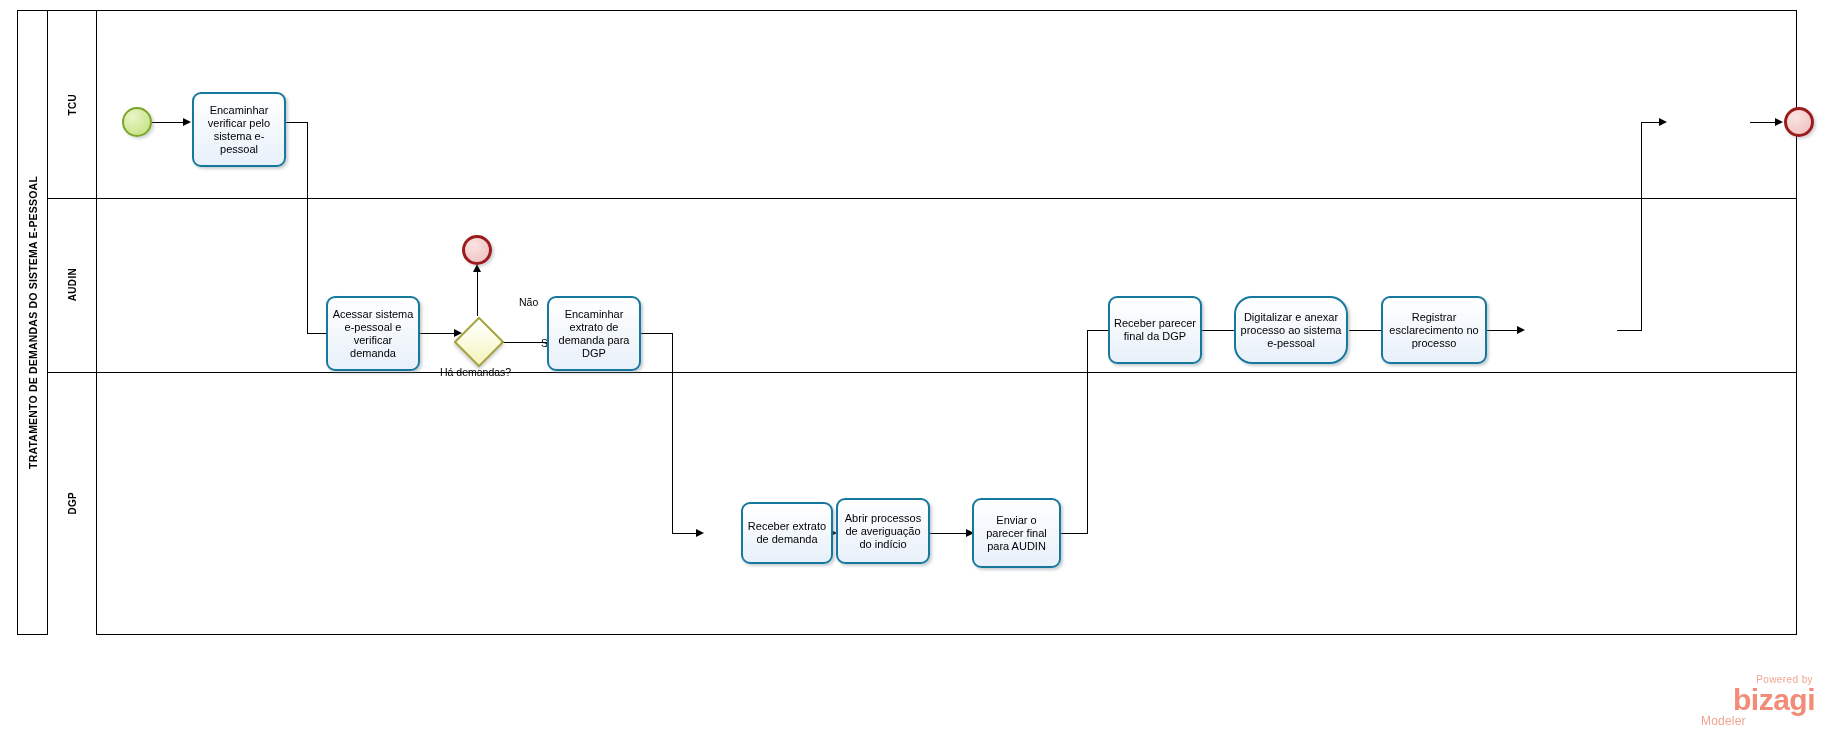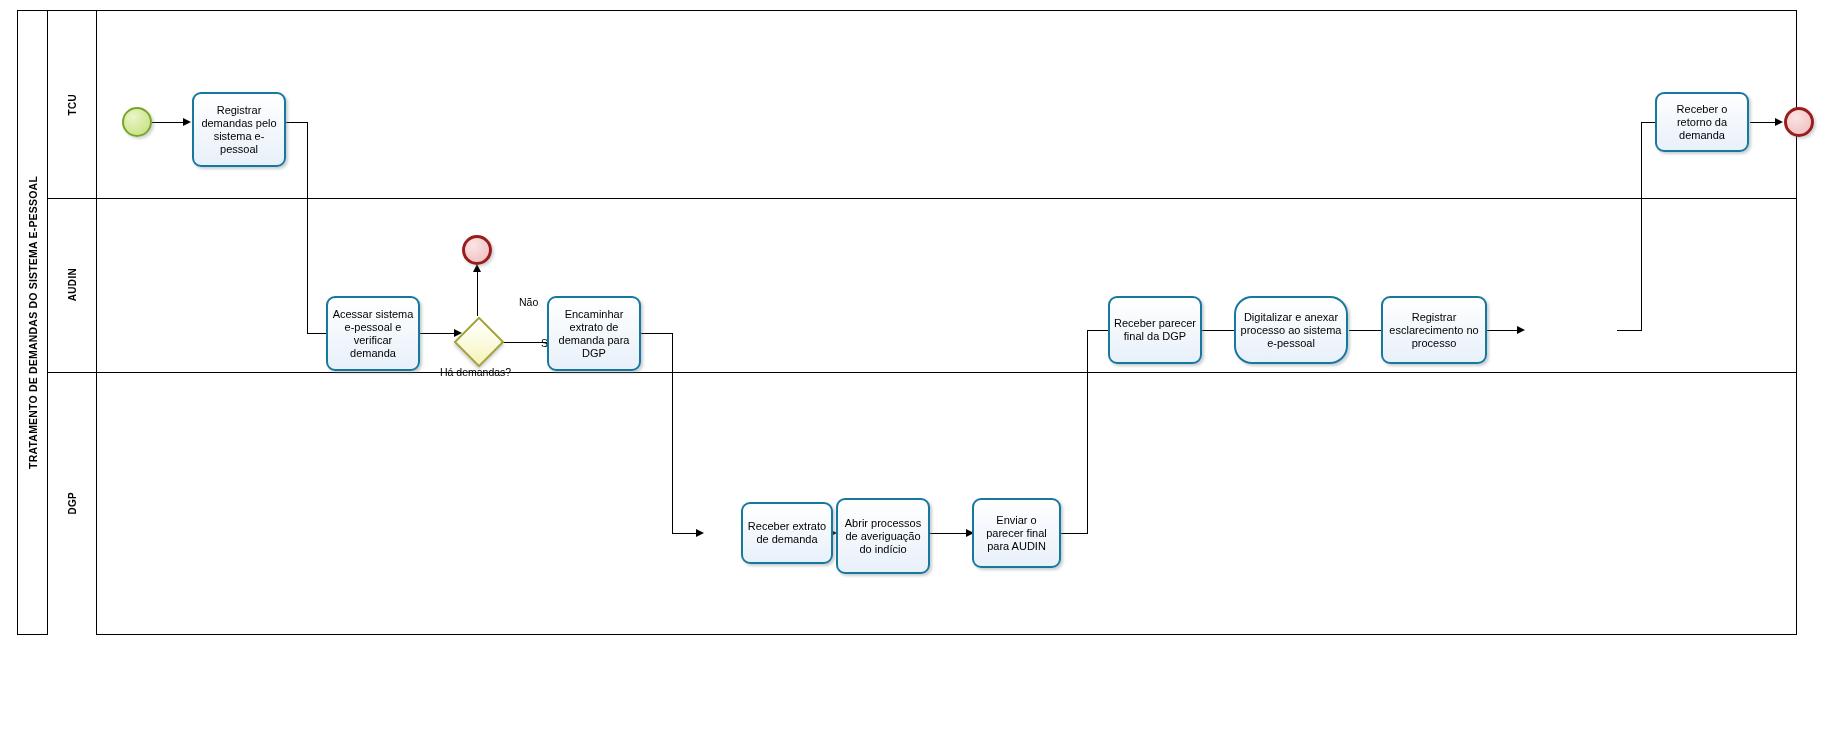--- a/index.html
+++ b/index.html
@@ -281,26 +281,23 @@
   <div class="event end" style="left:462px;top:235px;"></div>
   <div class="event end" style="left:1784px;top:107px;"></div>
 
   <div class="gateway" style="left:461px;top:324px;"></div>
   <div class="gw-label" style="left:440px;top:366px;">Há demandas?</div>
 
   <div class="flow-label" style="left:483px;top:296px;">Não</div>
   <div class="flow-label" style="left:505px;top:337px;">Sim</div>
 
   <div class="task" style="left:192px;top:92px;width:94px;height:75px;">
-    <span>Registrar demandas pelo sistema e-pessoal</span>
-  </div>
-
-  <div class="task" style="left:1655px;top:92px;width:94px;height:60px;">
-    <span>Receber o retorno da demanda</span>
-  </div>
+    <span>Encaminhar verificar pelo sistema e-pessoal</span>
+  </div>
+
 
   <div class="task" style="left:547px;top:296px;width:94px;height:75px;">
     <span>Encaminhar extrato de demanda para DGP</span>
   </div>
 
   <div class="task" style="left:326px;top:296px;width:94px;height:75px;">
     <span>Acessar sistema e-pessoal  e verificar demanda</span>
   </div>
 
   <div class="task" style="left:1108px;top:296px;width:94px;height:68px;">
@@ -313,22 +310,27 @@
 
   <div class="task" style="left:1381px;top:296px;width:106px;height:68px;">
     <span>Registrar esclarecimento no processo</span>
   </div>
 
 
   <div class="task" style="left:700px;top:502px;width:92px;height:62px;margin-left:41px;">
     <span>Receber extrato de demanda</span>
   </div>
 
-  <div class="task" style="left:836px;top:498px;width:94px;height:76px;">
+  <div class="task" style="left:836px;top:498px;width:94px;height:66px;">
     <span>Abrir processos de averiguação do indício</span>
   </div>
 
   <div class="task" style="left:972px;top:498px;width:89px;height:70px;">
     <span>Enviar o parecer final para AUDIN</span>
   </div>
 
+  <div class="bizagi">
+    <div class="powered">Powered by</div>
+    <div class="brand">bizagi</div>
+    <div class="modeler">Modeler</div>
+  </div>
 
 </div>
 
 </body></html>

